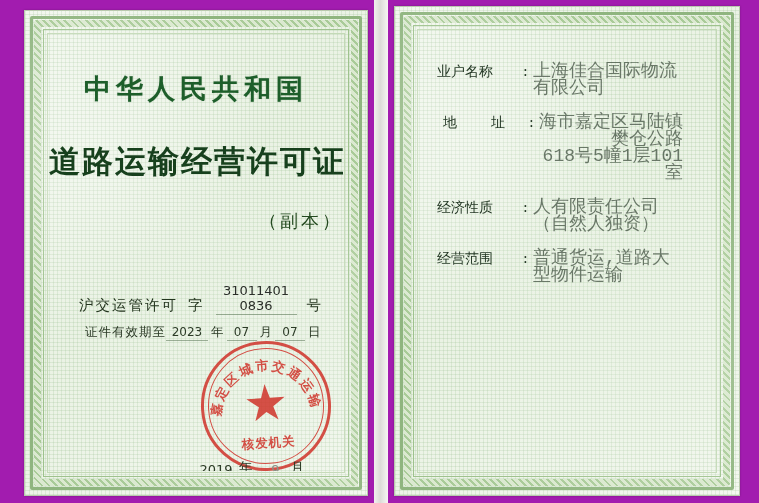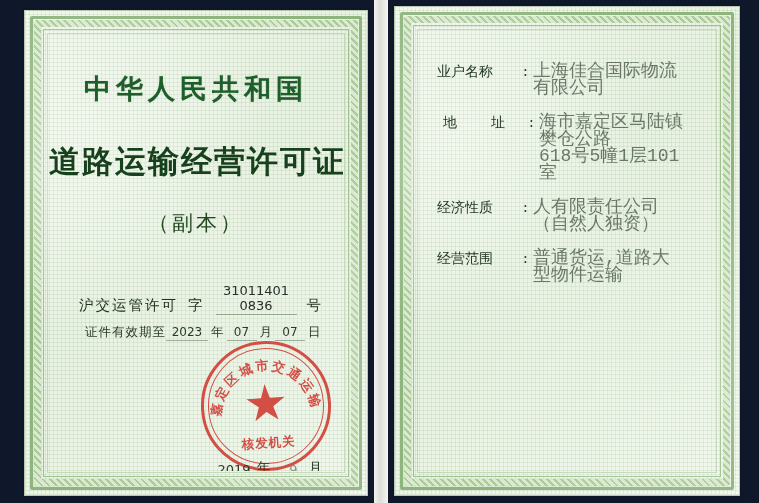--- a/index.html
+++ b/index.html
@@ -10,21 +10,21 @@
   body {
     width: 759px;
     height: 503px;
     font-family: "DejaVu Sans", "Liberation Sans", sans-serif;
     overflow: hidden;
   }
   .page {
     position: relative;
     width: 759px;
     height: 503px;
-    background: #0f172a;
+    background: #a21caf;
   }
 
   
   .cert {
     position: absolute;
     box-sizing: border-box;
     background:
       repeating-linear-gradient(0deg, rgba(120,170,110,0.16) 0px, rgba(120,170,110,0.16) 1px, rgba(255,255,255,0) 1px, rgba(255,255,255,0) 4px),
       repeating-linear-gradient(90deg, rgba(120,170,110,0.16) 0px, rgba(120,170,110,0.16) 1px, rgba(255,255,255,0) 1px, rgba(255,255,255,0) 4px),
       linear-gradient(135deg, #f2f7ee 0%, #eaf2e4 45%, #f4f8f0 100%);
@@ -88,23 +88,23 @@
     text-align: center;
     font-family: "DejaVu Serif", "Liberation Serif", serif;
     font-weight: bold;
     font-size: 31px;
     letter-spacing: 2px;
     color: #17401d;
     white-space: nowrap;
   }
   .title-sub {
     margin-top: 26px;
-    text-align: center;
+    text-align: right;
     font-family: Liberation Serif, serif;
-    font-size: 21px;
+    font-size: 18px;
     letter-spacing: 3px;
     color: #23491f;
   }
 
   .lic-row {
     position: absolute;
     left: 30px;
     right: 22px;
     top: 248px;
     display: flex;
@@ -199,21 +199,21 @@
     text-align: center;
     color: #cf2c23;
     font-family: "DejaVu Serif", "Liberation Serif", serif;
     font-size: 12.5px;
     letter-spacing: 1px;
     font-weight: bold;
   }
 
   .date-row {
     position: absolute;
-    left: 168px;
+    left: 150px;
     right: 28px;
     top: 424px;
     display: flex;
     align-items: flex-end;
     justify-content: flex-start;
     font-family: "DejaVu Serif", "Liberation Serif", serif;
     font-size: 13.5px;
     color: #2c3b27;
   }
   .date-row .d-y {
@@ -277,21 +277,21 @@
   }
   .field .f-value {
     flex: 1;
     font-size: 18px;
     line-height: 17px;
     color: #3a4a3a;
     font-family: Liberation Mono, monospace;
     opacity: 0.72;
     word-break: break-all;
   }
-  .field .f-value .v2 { display: block; }
+  .field .f-value .v2 { display: block; text-align: right; }
 
   
   .mottle {
     position: absolute;
     inset: 0;
     pointer-events: none;
     background:
       radial-gradient(circle at 20% 30%, rgba(255,255,255,0.30), rgba(255,255,255,0) 40%),
       radial-gradient(circle at 75% 70%, rgba(230,240,225,0.35), rgba(255,255,255,0) 45%);
   }

